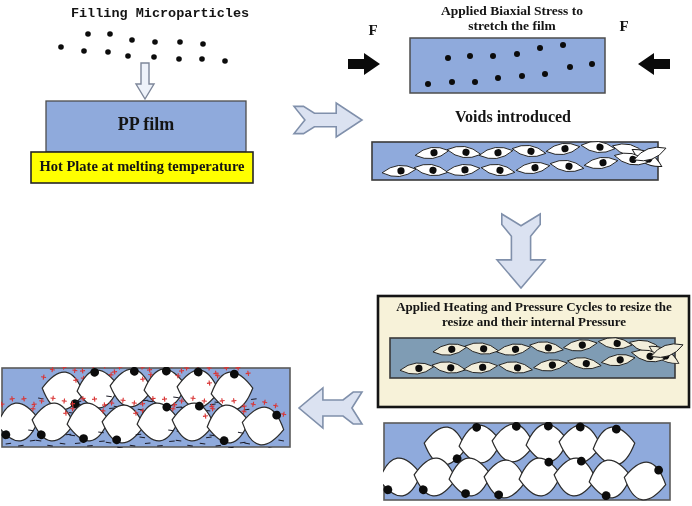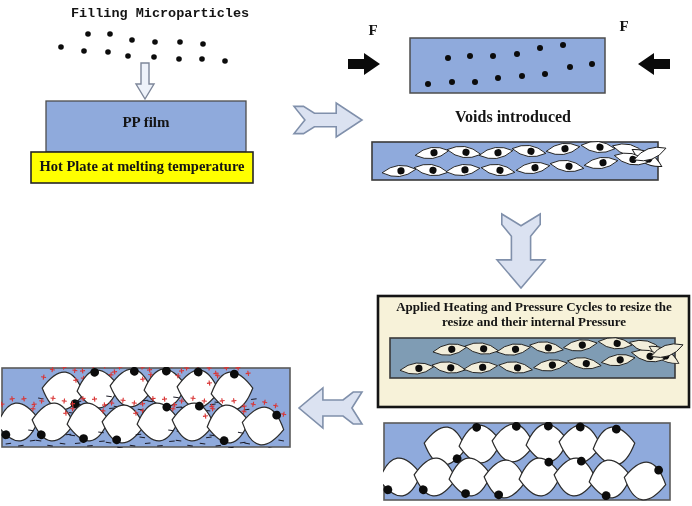--- a/index.html
+++ b/index.html
@@ -7,21 +7,21 @@
     position:relative;width:692px;height:506px;background:#ffffff;overflow:hidden;
     font-family:"Liberation Serif","DejaVu Serif",serif;
   }
   #gfx{position:absolute;left:0;top:0;}
   .lbl{position:absolute;font-weight:bold;color:#141414;text-align:center;}
   .lbl-filling{left:55px;top:6px;width:210px;font-size:13.5px;font-family:Liberation Mono, monospace;}
   .lbl-biaxial{left:412px;top:3px;width:200px;font-size:13.5px;line-height:15px;}
   .lbl-f-left{left:363px;top:22px;width:20px;font-size:15px;}
   .lbl-f-right{left:614px;top:18px;width:20px;font-size:15px;}
   .lbl-voids{left:413px;top:108px;width:200px;font-size:16px;font-family:Liberation Serif, serif;}
-  .lbl-ppfilm{left:46px;top:114px;width:200px;font-size:15px;}
+  .lbl-ppfilm{left:46px;top:114px;width:200px;font-size:18px;}
   .lbl-hotplate{left:31px;top:158px;width:222px;font-size:14.5px;text-align:center;}
   .lbl-boxtitle{left:383px;top:299px;width:302px;font-size:13px;line-height:15px;text-align:center;}
 </style>
 </head>
 <body>
 
 <div id="canvas">
 
   <svg id="gfx" width="692" height="506">
       <rect x="46" y="101" width="200" height="51" fill="#8faadc" stroke="#4d4d4d" stroke-width="1.3"></rect>
@@ -470,20 +470,22 @@
             <text x="20.49315005633246" y="10.44178149400958" font-size="10" font-weight="bold" text-anchor="middle" dominant-baseline="central" fill="#181824" font-family="&quot;Liberation Sans&quot;,sans-serif">‒</text>
             <circle cx="11.57017697435771" cy="-13.022755533022627" r="4.4" fill="#0c0c0c"></circle>
           </g>
         </g>
       </g>
     </svg>
 
   <div class="lbl lbl-filling">Filling Microparticles</div>
 
   <div class="lbl lbl-biaxial">
+    <div>Applied Biaxial Stress to</div>
+    <div>stretch the film</div>
   </div>
 
   <div class="lbl lbl-f-left">F</div>
   <div class="lbl lbl-f-right">F</div>
 
   <div class="lbl lbl-voids">Voids introduced</div>
 
   <div class="lbl lbl-ppfilm">PP film</div>
   <div class="lbl lbl-hotplate">Hot Plate at melting temperature</div>
 

